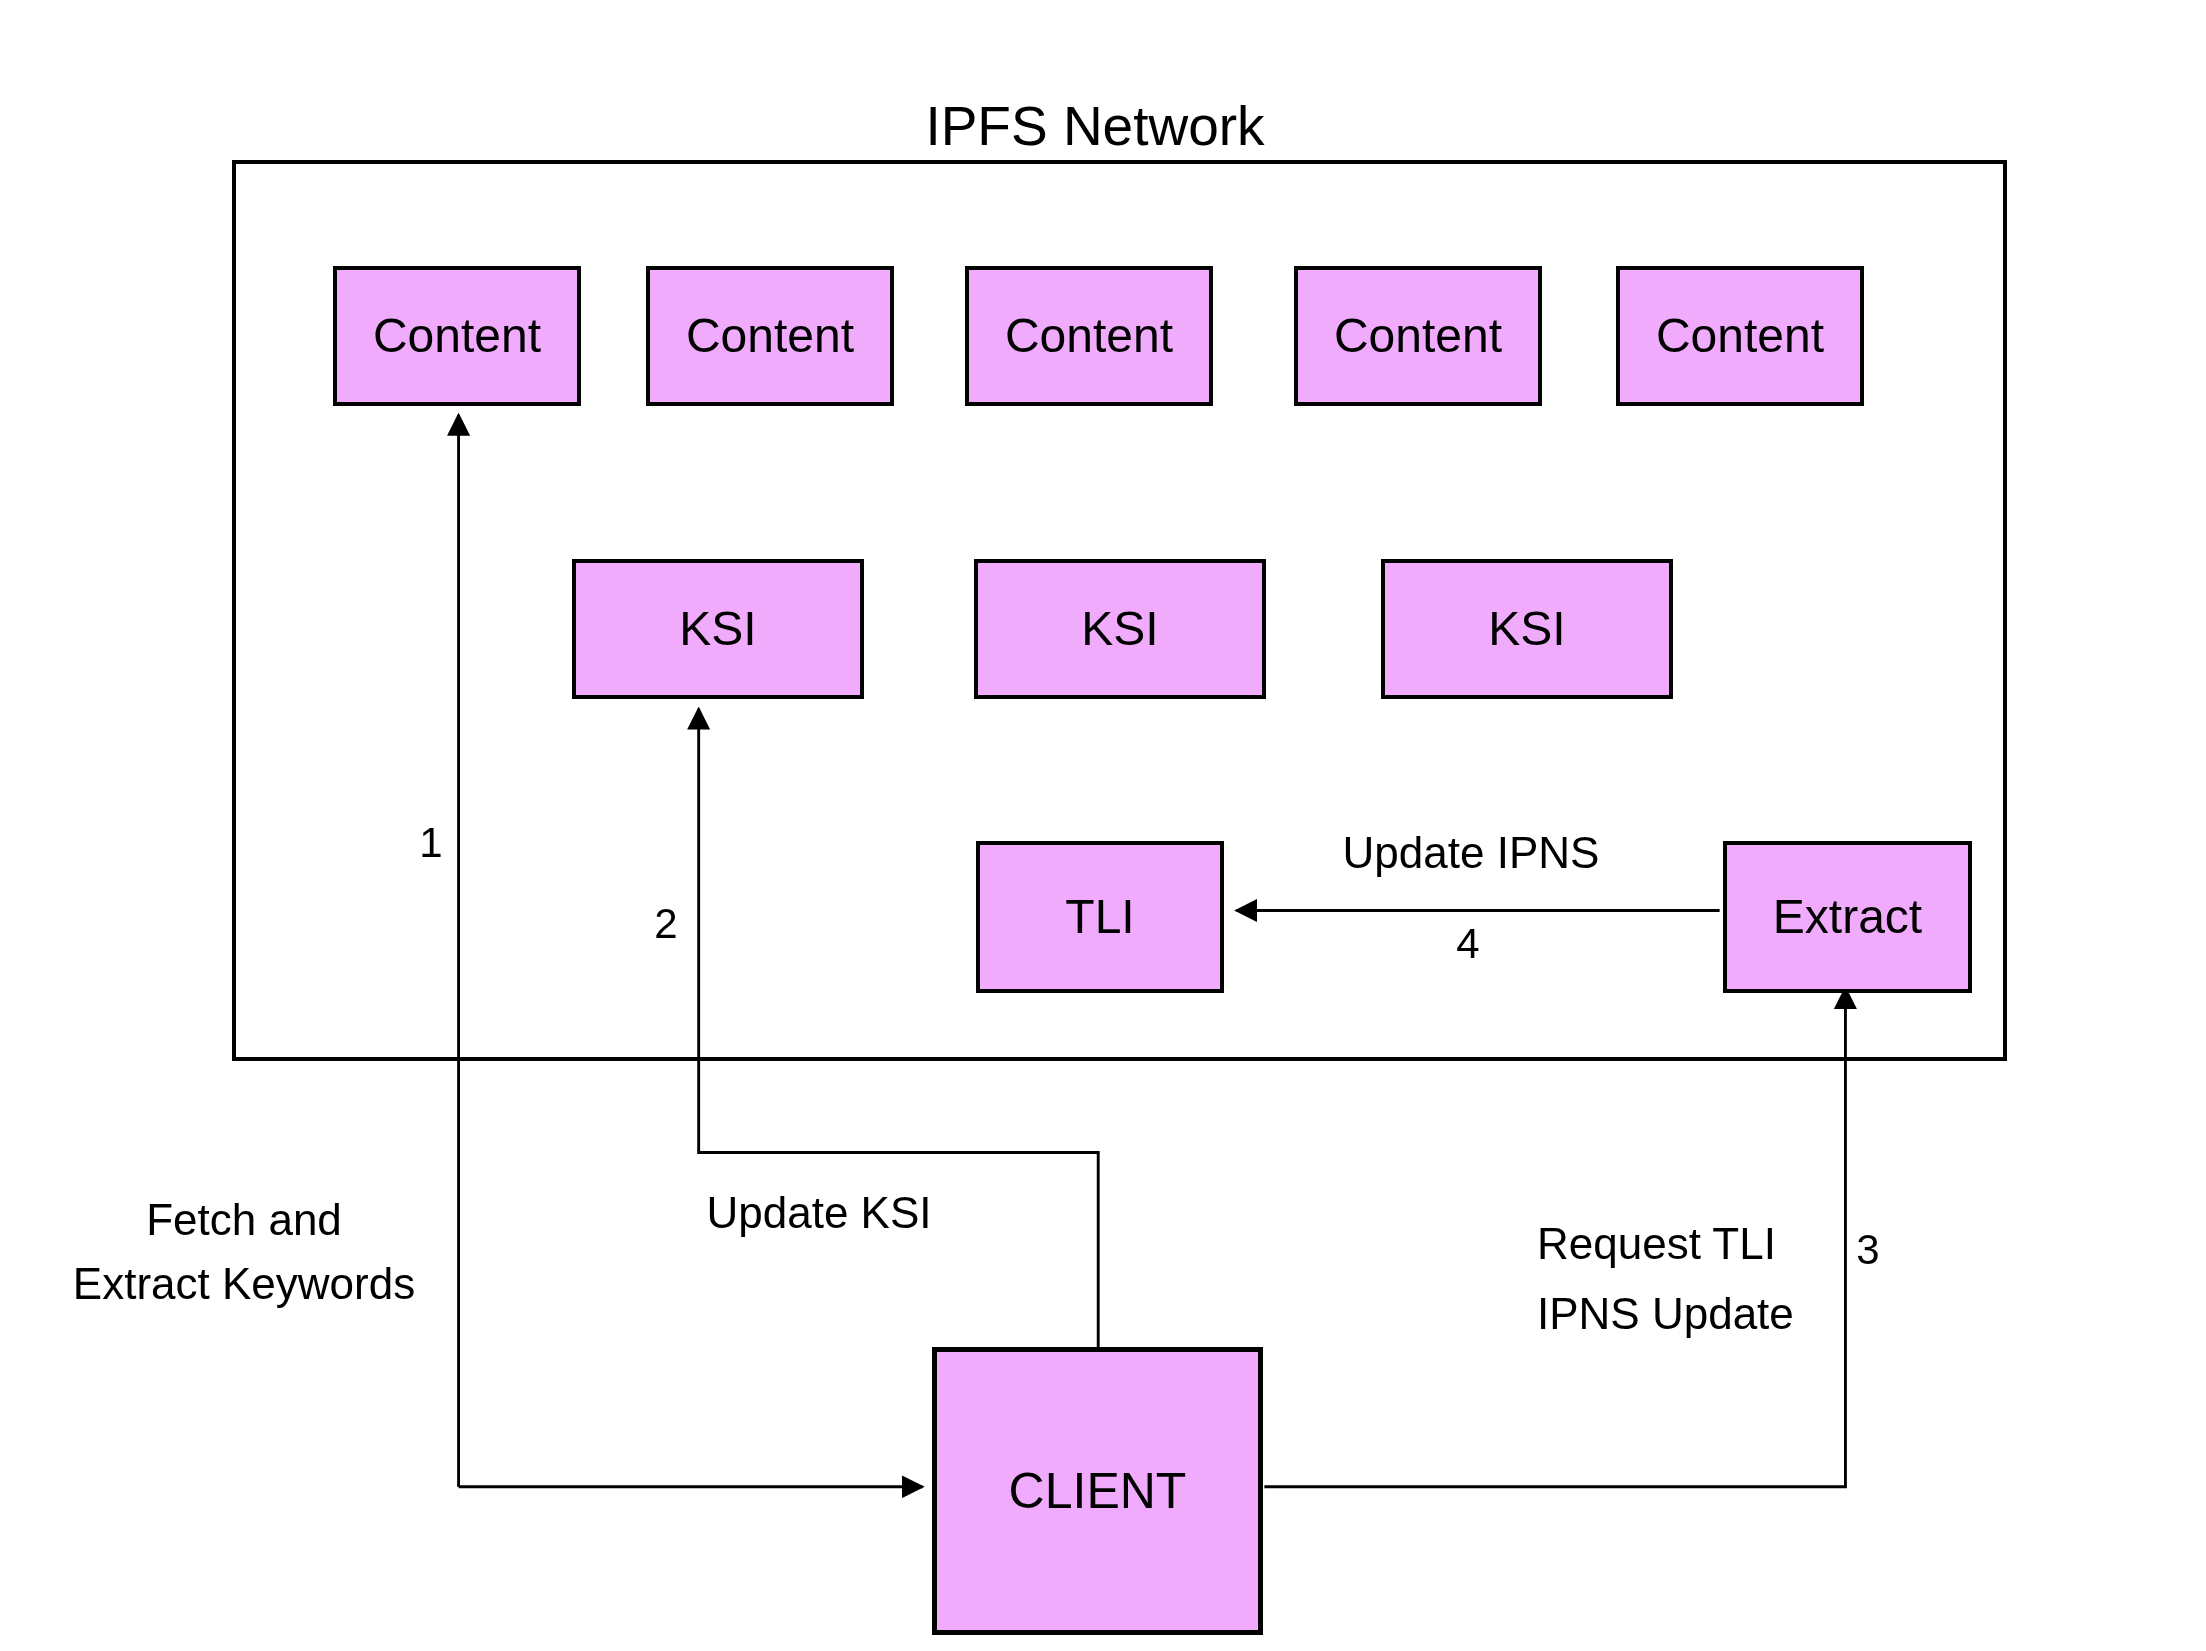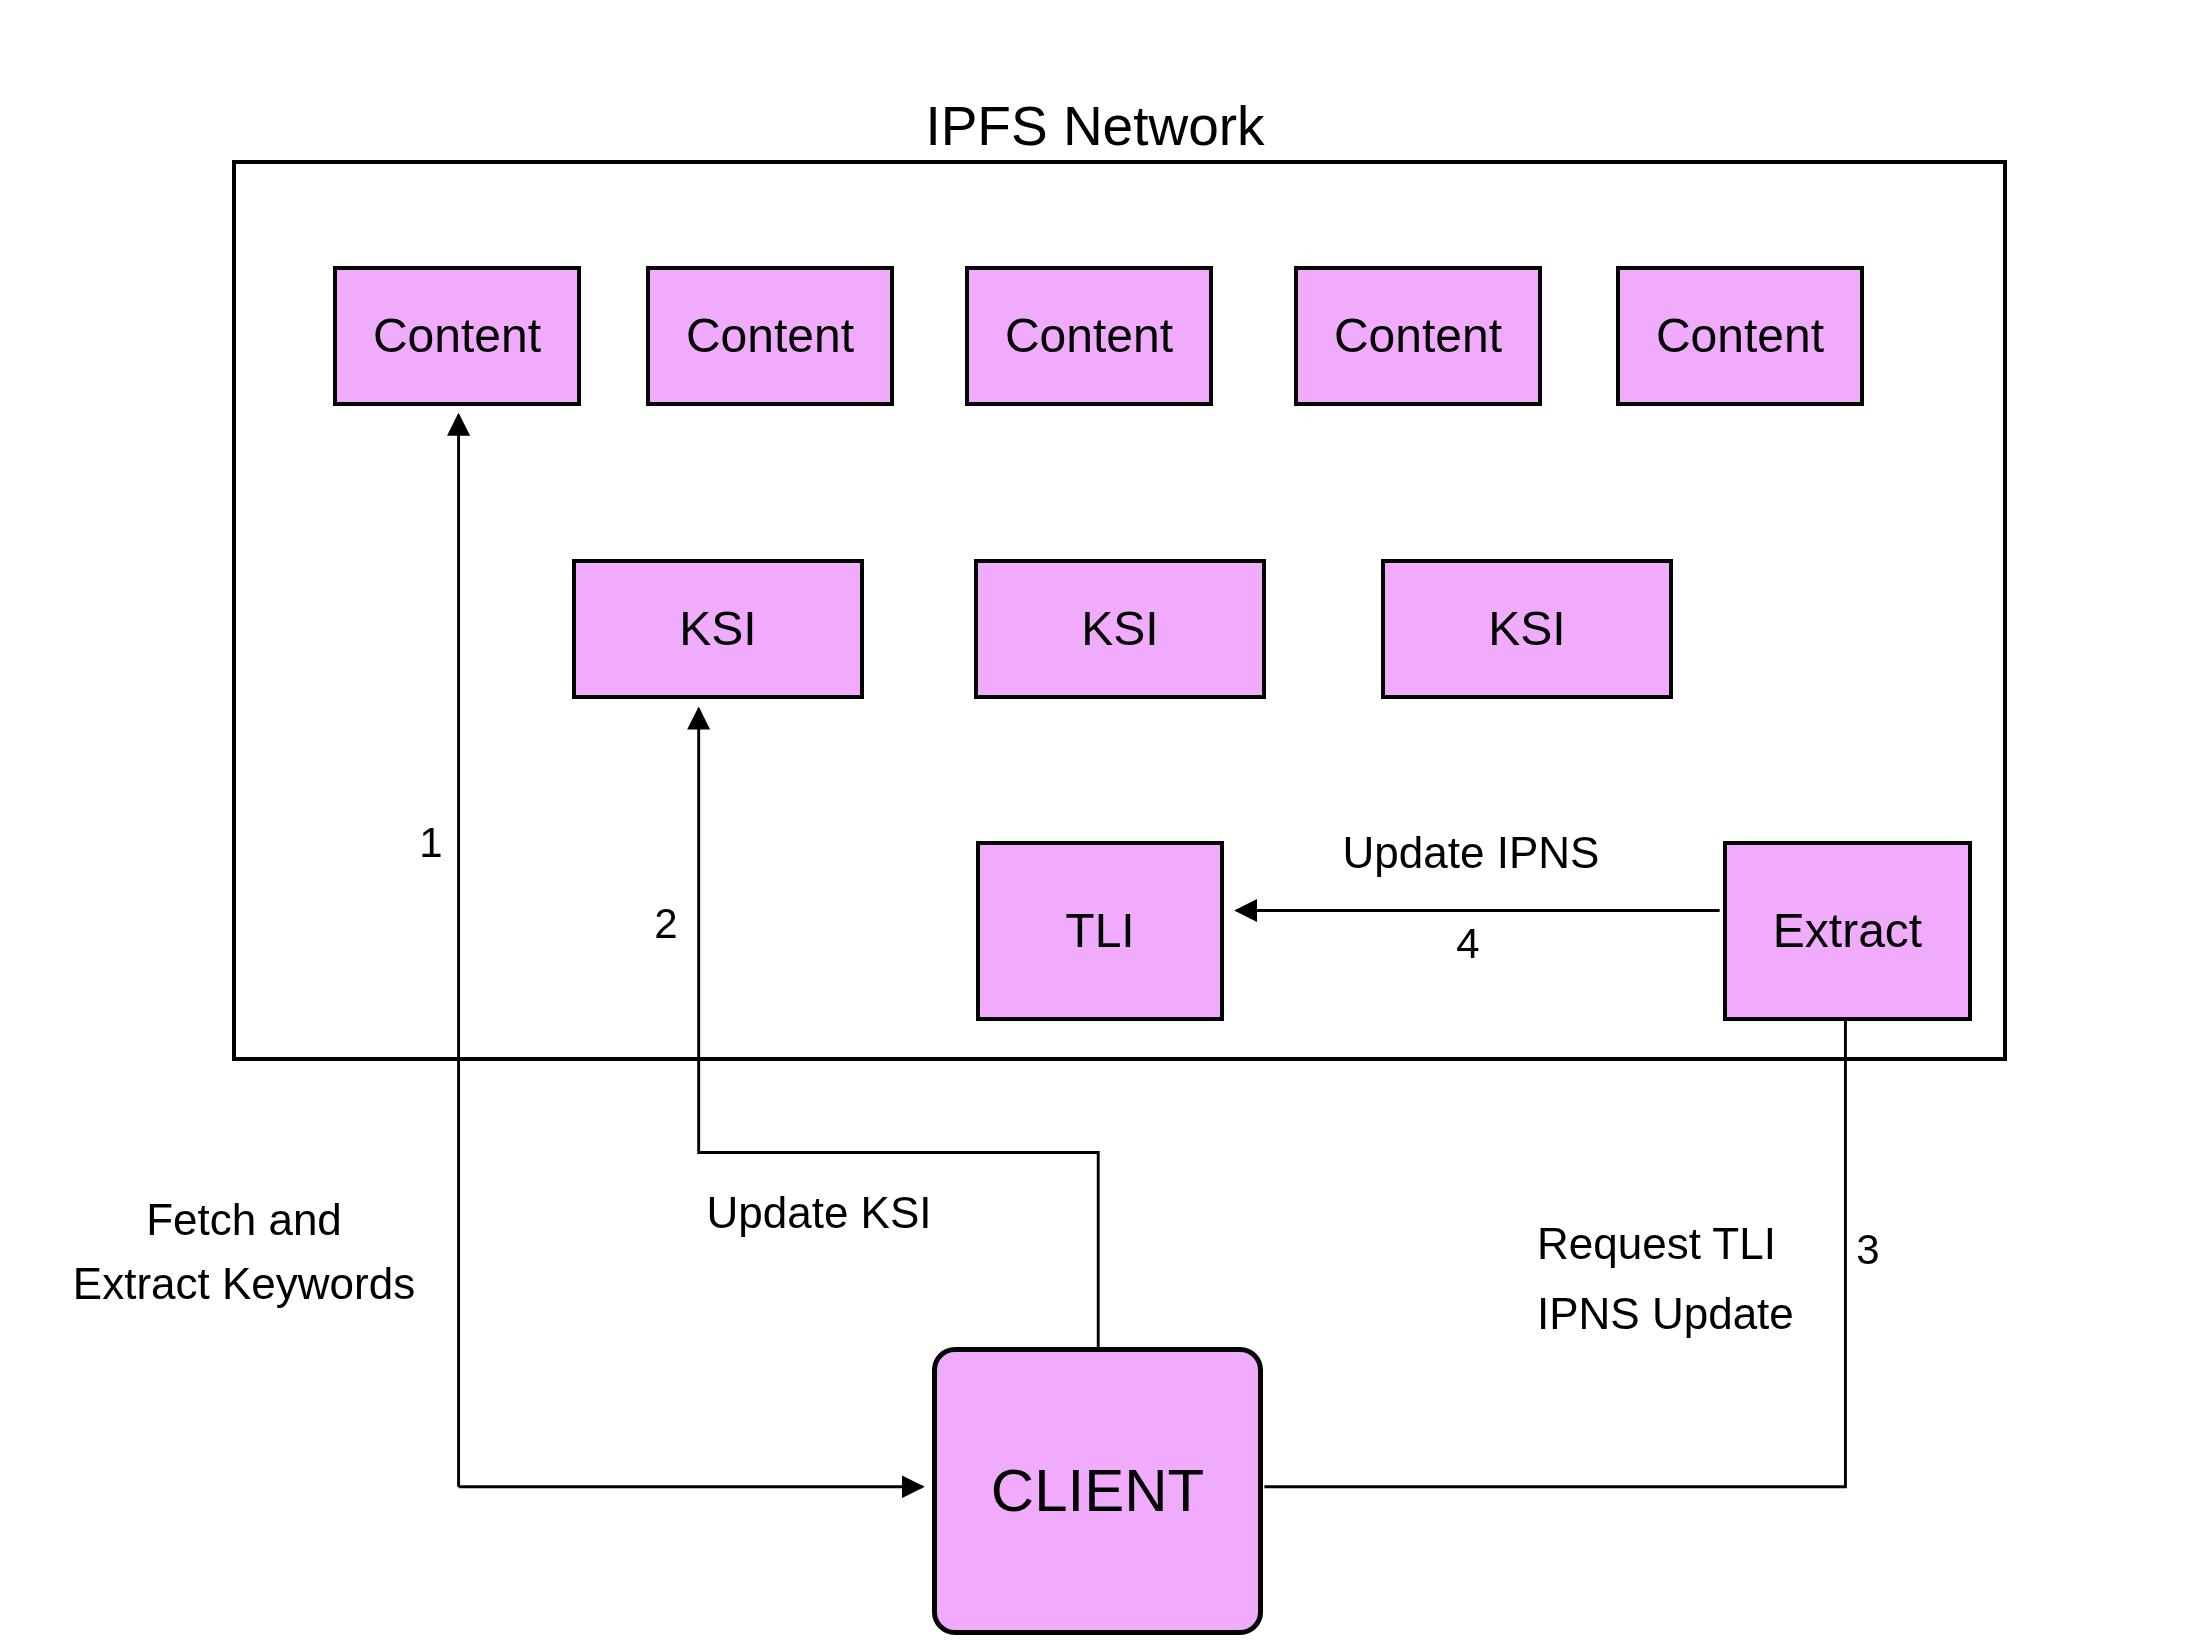--- a/index.html
+++ b/index.html
@@ -11,24 +11,24 @@
     position:absolute; box-sizing:border-box;
     left:232px; top:160px; width:1775px; height:901px;
     border:4.8px solid #000; background:transparent;
   }
   .node {
     position:absolute; box-sizing:border-box;
     border:4.8px solid #000; background:#f0abfc;
     display:flex; align-items:center; justify-content:center;
     font-size:48px; line-height:1; white-space:nowrap;
   }
-  .node.client-box { border-width:5.8px; font-size:60px;border-radius:23px; }
+  .node.client-box { border-width:5.8px; font-size:50px; }
   .row-content { top:266px; height:140px; width:248px; }
   .row-ksi     { top:559px; height:140px; width:292px; }
-  .row-mid     { top:841px; height:180px; width:248px;text-align:right; }
+  .row-mid     { top:841px; height:152px; width:248px;text-align:right; }
   .lbl {
     position:absolute; transform:translate(-50%,-50%);
     font-size:44px; line-height:1.1; white-space:nowrap; color:#000;
   }
   .lbl.left-align { transform:translateY(-50%); }
   .lbl.num { font-size:42px; }
   .diagram-title { position:absolute; left:1095px; top:126px; transform:translate(-50%,-50%);
     font-size:55px; white-space:nowrap; }
   svg.wires { position:absolute; left:0; top:0; width:2207px; height:1651px; pointer-events:none; }
   svg.wires line, svg.wires polyline { stroke:#000; stroke-width:3; fill:none; }

